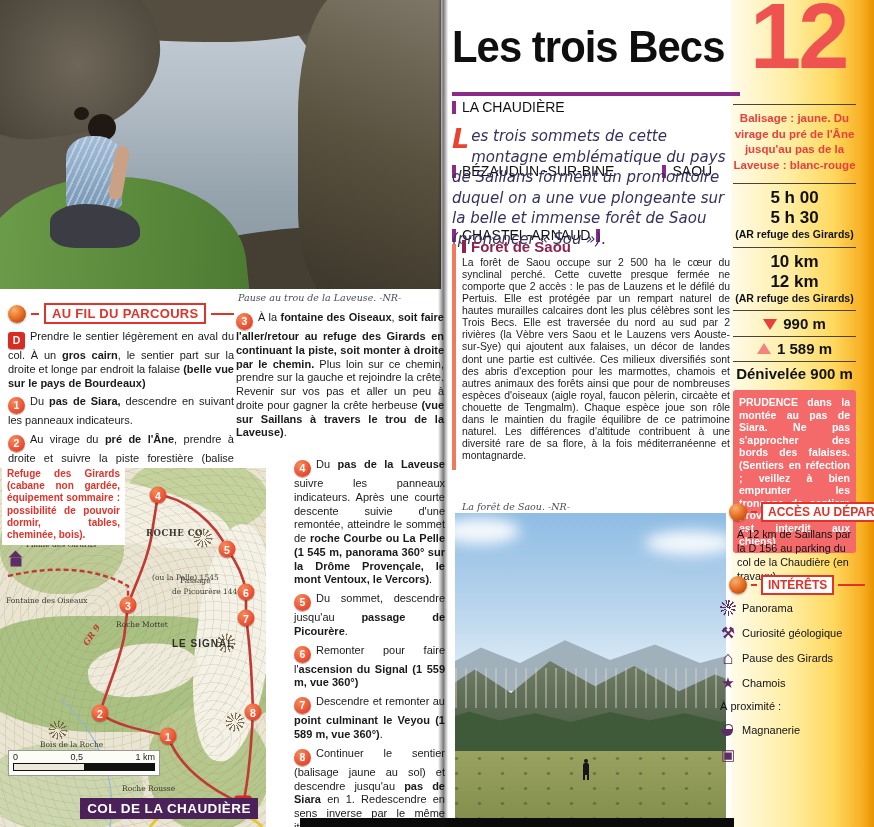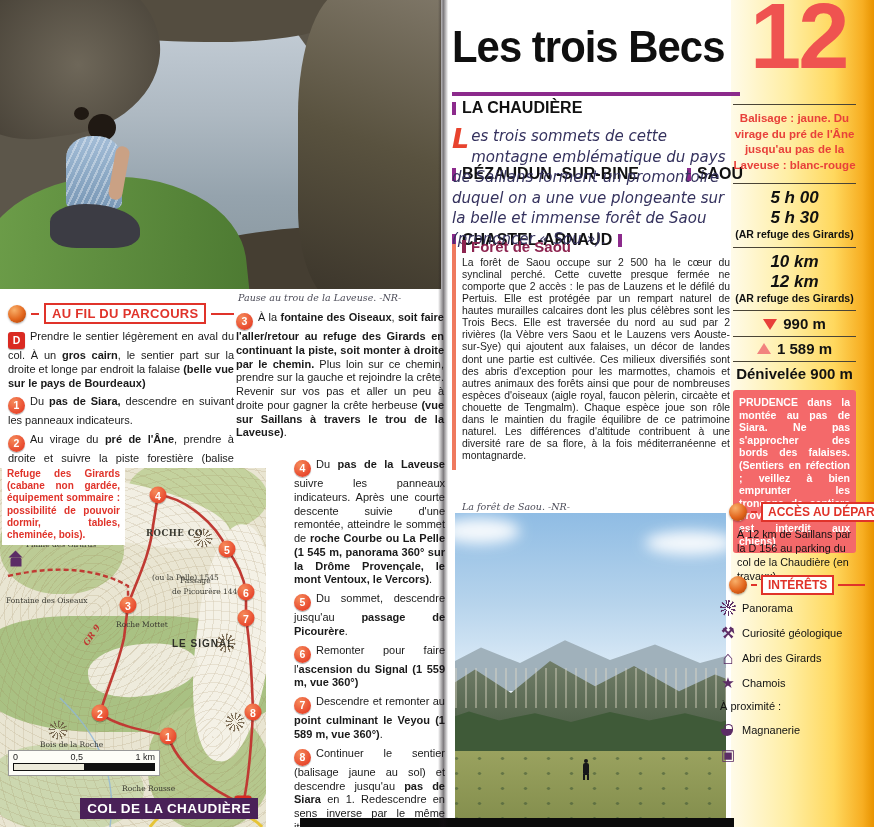--- a/index.html
+++ b/index.html
@@ -82,21 +82,21 @@
   .gutter{left:438px;top:0;width:12px;height:827px;z-index:8;
     background:linear-gradient(90deg,rgba(0,0,0,0),rgba(20,15,20,.55) 45%,rgba(255,255,255,0) 85%);}
   .sidebarbg{left:731px;top:0;width:143px;height:827px;z-index:0;
     background:linear-gradient(90deg,#fffbe9 0%,#ffeea4 40%,#ffd85e 72%,#f7ae22 92%,#e89300 100%);}
   .title{left:452px;top:22px;font-size:44px;font-weight:bold;color:#0f0f0f;letter-spacing:-1px;
     transform:scaleX(.95);transform-origin:left top;white-space:nowrap;z-index:2;}
   .num12{left:750px;top:-10px;font-size:92px;line-height:1;font-weight:bold;color:#ef5350;
     letter-spacing:-3px;z-index:2;}
   .title-rule{left:452px;top:92px;width:288px;height:4px;background:#8c2a8c;z-index:2;}
   .communes{left:452px;top:99px;width:306px;display:flex;flex-wrap:wrap;column-gap:10px;row-gap:2px;
-    font-size:16px;font-weight:bold;color:#111;z-index:2;gap:48px;}
+    font-size:14px;font-weight:normal;color:#111;z-index:2;gap:48px;}
   .communes span{display:flex;align-items:center;gap:6px;white-space:nowrap;}
   .communes span::before{content:"";width:4px;height:13px;background:#8c2a8c;}
   .communes span:last-child::after{content:"";width:4px;height:13px;background:#8c2a8c;}
   .intro{left:452px;top:126px;width:290px;font-family:"DejaVu Sans",sans-serif;font-style:italic;
     font-size:15px;line-height:1.37;color:#35325e;z-index:2;}
   .intro .cap{float:left;color:#e8432e;font-size:27px;line-height:.85;font-weight:bold;margin:2px 2px 0 0;}
   .sec-line{left:452px;top:244px;width:4px;height:226px;background:#ef7a5f;z-index:2;}
   .sec-head{left:462px;top:238px;font-size:15px;font-weight:bold;color:#8d2450;z-index:2;display:flex;gap:5px;align-items:center;}
   .sec-head::before{content:"";width:4px;height:13px;background:#8d2450;}
   .bodytext{left:462px;top:257px;width:268px;font-size:10.4px;line-height:1.16;text-align:justify;
@@ -120,21 +120,21 @@
     background:linear-gradient(180deg,#9aa25f,#828d4c);}
   .photo2 .meadow::after{content:"";position:absolute;inset:0;opacity:.55;
     background-image:radial-gradient(#3d5535 1.5px,transparent 2.2px);background-size:23px 15px;}
   .photo2 .hiker{position:absolute;left:128px;top:250px;width:6px;height:12px;background:#16161a;border-radius:2px;}
   .photo2 .hiker::before{content:"";position:absolute;left:1px;top:-4px;width:4px;height:4px;background:#16161a;border-radius:50%;}
   .photo2 .hiker::after{content:"";position:absolute;left:0;top:11px;width:6px;height:6px;
     background:linear-gradient(90deg,#16161a 40%,transparent 40% 60%,#16161a 60%);}
   .sb-rule{left:733px;width:123px;height:1px;background:#4a4436;z-index:3;}
   .balisage{left:733px;top:111px;width:123px;text-align:center;color:#e8403a;font-weight:bold;
     font-size:11.5px;line-height:1.35;z-index:3;}
-  .bigstat{left:733px;width:123px;text-align:center;font-weight:bold;font-size:17px;color:#111;z-index:3;font-style:italic;}
+  .bigstat{left:733px;width:123px;text-align:center;font-weight:bold;font-size:17px;color:#111;z-index:3;}
   .statnote{left:729px;width:131px;text-align:center;font-weight:bold;font-size:10.5px;color:#111;z-index:3;}
   .updown{left:733px;width:123px;text-align:center;font-weight:bold;font-size:15px;color:#111;z-index:3;}
   .tri-down{display:inline-block;width:0;height:0;border-left:7px solid transparent;border-right:7px solid transparent;
     border-top:11px solid #e8403a;margin-right:6px;vertical-align:-1px;}
   .tri-up{display:inline-block;width:0;height:0;border-left:7px solid transparent;border-right:7px solid transparent;
     border-bottom:11px solid #f2837e;margin-right:6px;}
   .denivelee{left:731px;width:127px;text-align:center;font-weight:bold;font-size:15px;color:#111;z-index:3;}
   .prudence{left:733px;top:390px;width:111px;background:#f4696a;border-radius:3px;color:#fff;
     font-weight:bold;font-size:10.5px;line-height:1.2;text-align:justify;padding:6px 6px;z-index:3;}
   .sb-hdr{display:flex;align-items:center;gap:4px;z-index:3;}
@@ -366,21 +366,21 @@
         <span>Panorama</span>
       </div>
 
       <div class="row">
         <span class="ico pickaxes"></span>
         <span>Curiosité géologique</span>
       </div>
 
       <div class="row">
         <span class="ico hut"></span>
-        <span>Abri des Girards</span>
+        <span>Pause des Girards</span>
       </div>
 
       <div class="row">
         <span class="ico star"></span>
         <span>Chamois</span>
       </div>
     </div>
   <div class="prox-label">À proximité :</div>
   <div>
 

